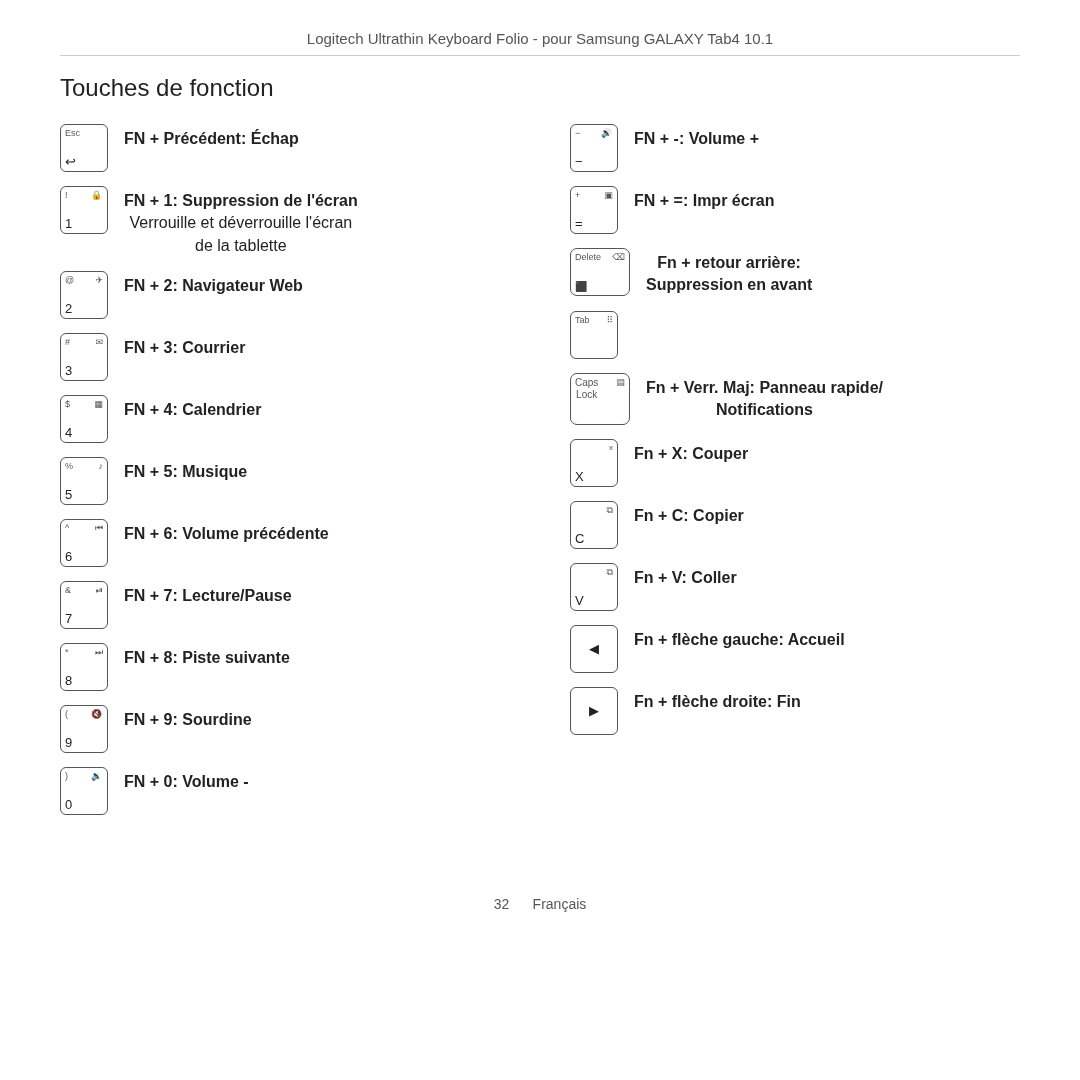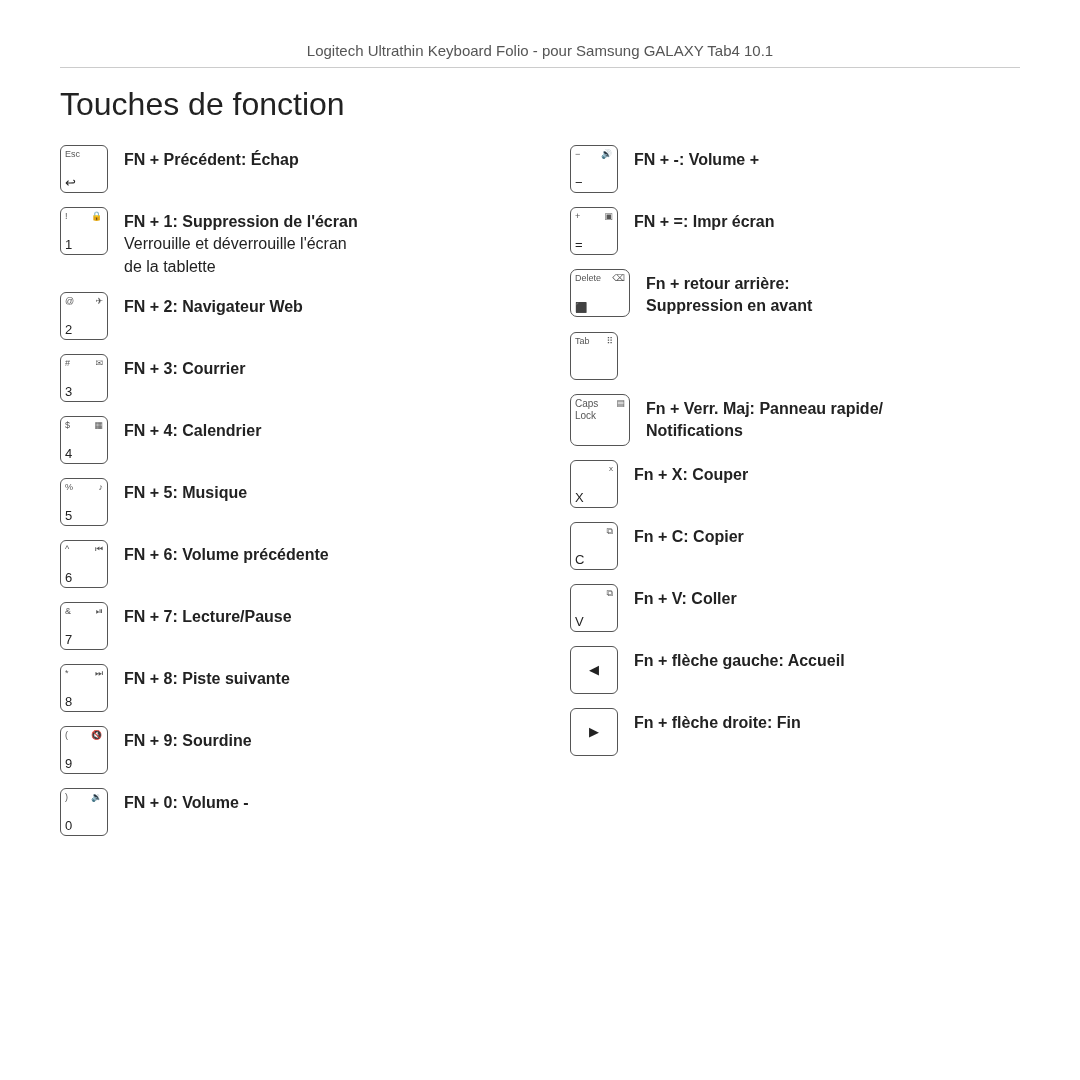--- a/index.html
+++ b/index.html
@@ -9,46 +9,46 @@
       width: 1080px;
       height: 1080px;
       overflow: hidden;
       position: relative;
     }
     .page {
       width: 1080px;
       height: 940px;
       padding: 30px 60px;
       position: relative;
-      margin-top: 12px;
     }
     .product-title {
       text-align: center;
       font-size: 15px;
       color: #555;
       padding-bottom: 8px;
       border-bottom: 1px solid #ccc;
       margin-bottom: 18px;
     }
     .section-title {
-      font-size: 32px;
+      font-size: 24px;
       font-weight: 300;
       color: #222;
       margin-bottom: 22px;
     }
     .content-grid {
       display: grid;
       grid-template-columns: 1fr 1fr;
       gap: 0 60px;
     }
     .key-row {
       display: flex;
       align-items: flex-start;
       margin-bottom: 14px;
       gap: 16px;
+      text-align: center;
     }
     .key-box {
       border: 1.5px solid #555;
       border-radius: 6px;
       min-width: 48px;
       min-height: 48px;
       width: 48px;
       height: 48px;
       display: flex;
       flex-direction: column;
@@ -298,13 +298,18 @@
       <div class="key-row">
         <div class="key-box" style="align-items:center; justify-content:center;">
           <span class="key-main">▶</span>
         </div>
         <div class="key-desc"><strong>Fn + flèche droite: Fin</strong></div>
       </div>
 
     </div>
   </div>
 
+  <div class="footer">
+    <span>32</span>
+    &nbsp;&nbsp;&nbsp;&nbsp;
+    <span>Français</span>
+  </div>
 </div>
 
 </body></html>

